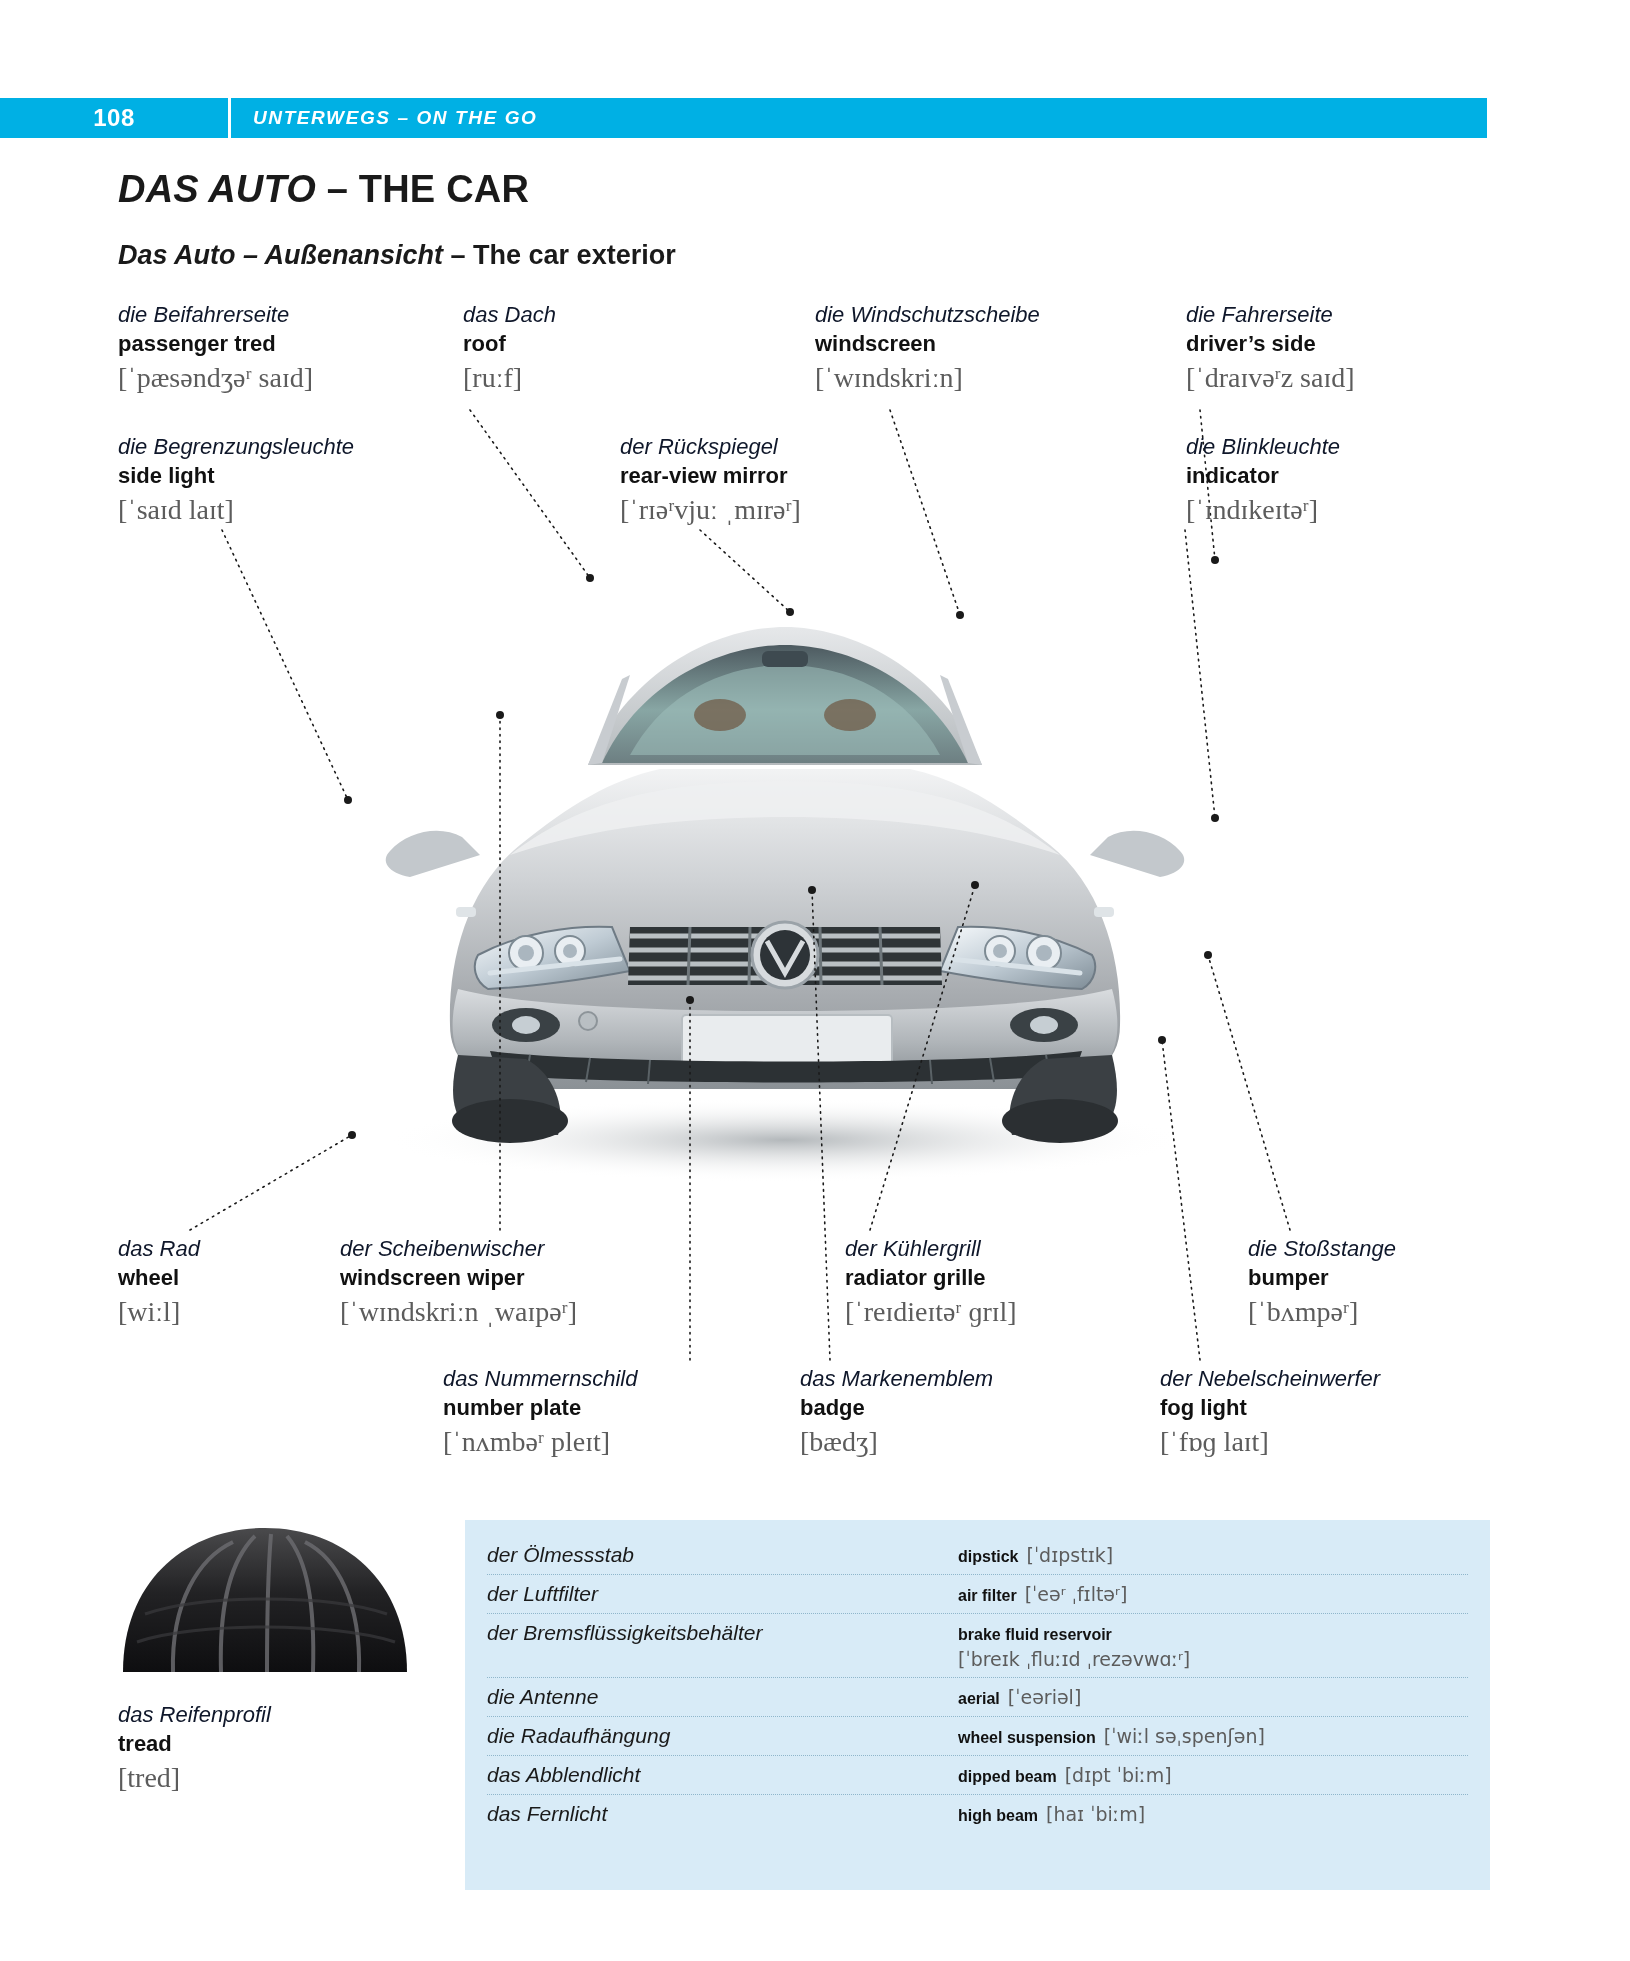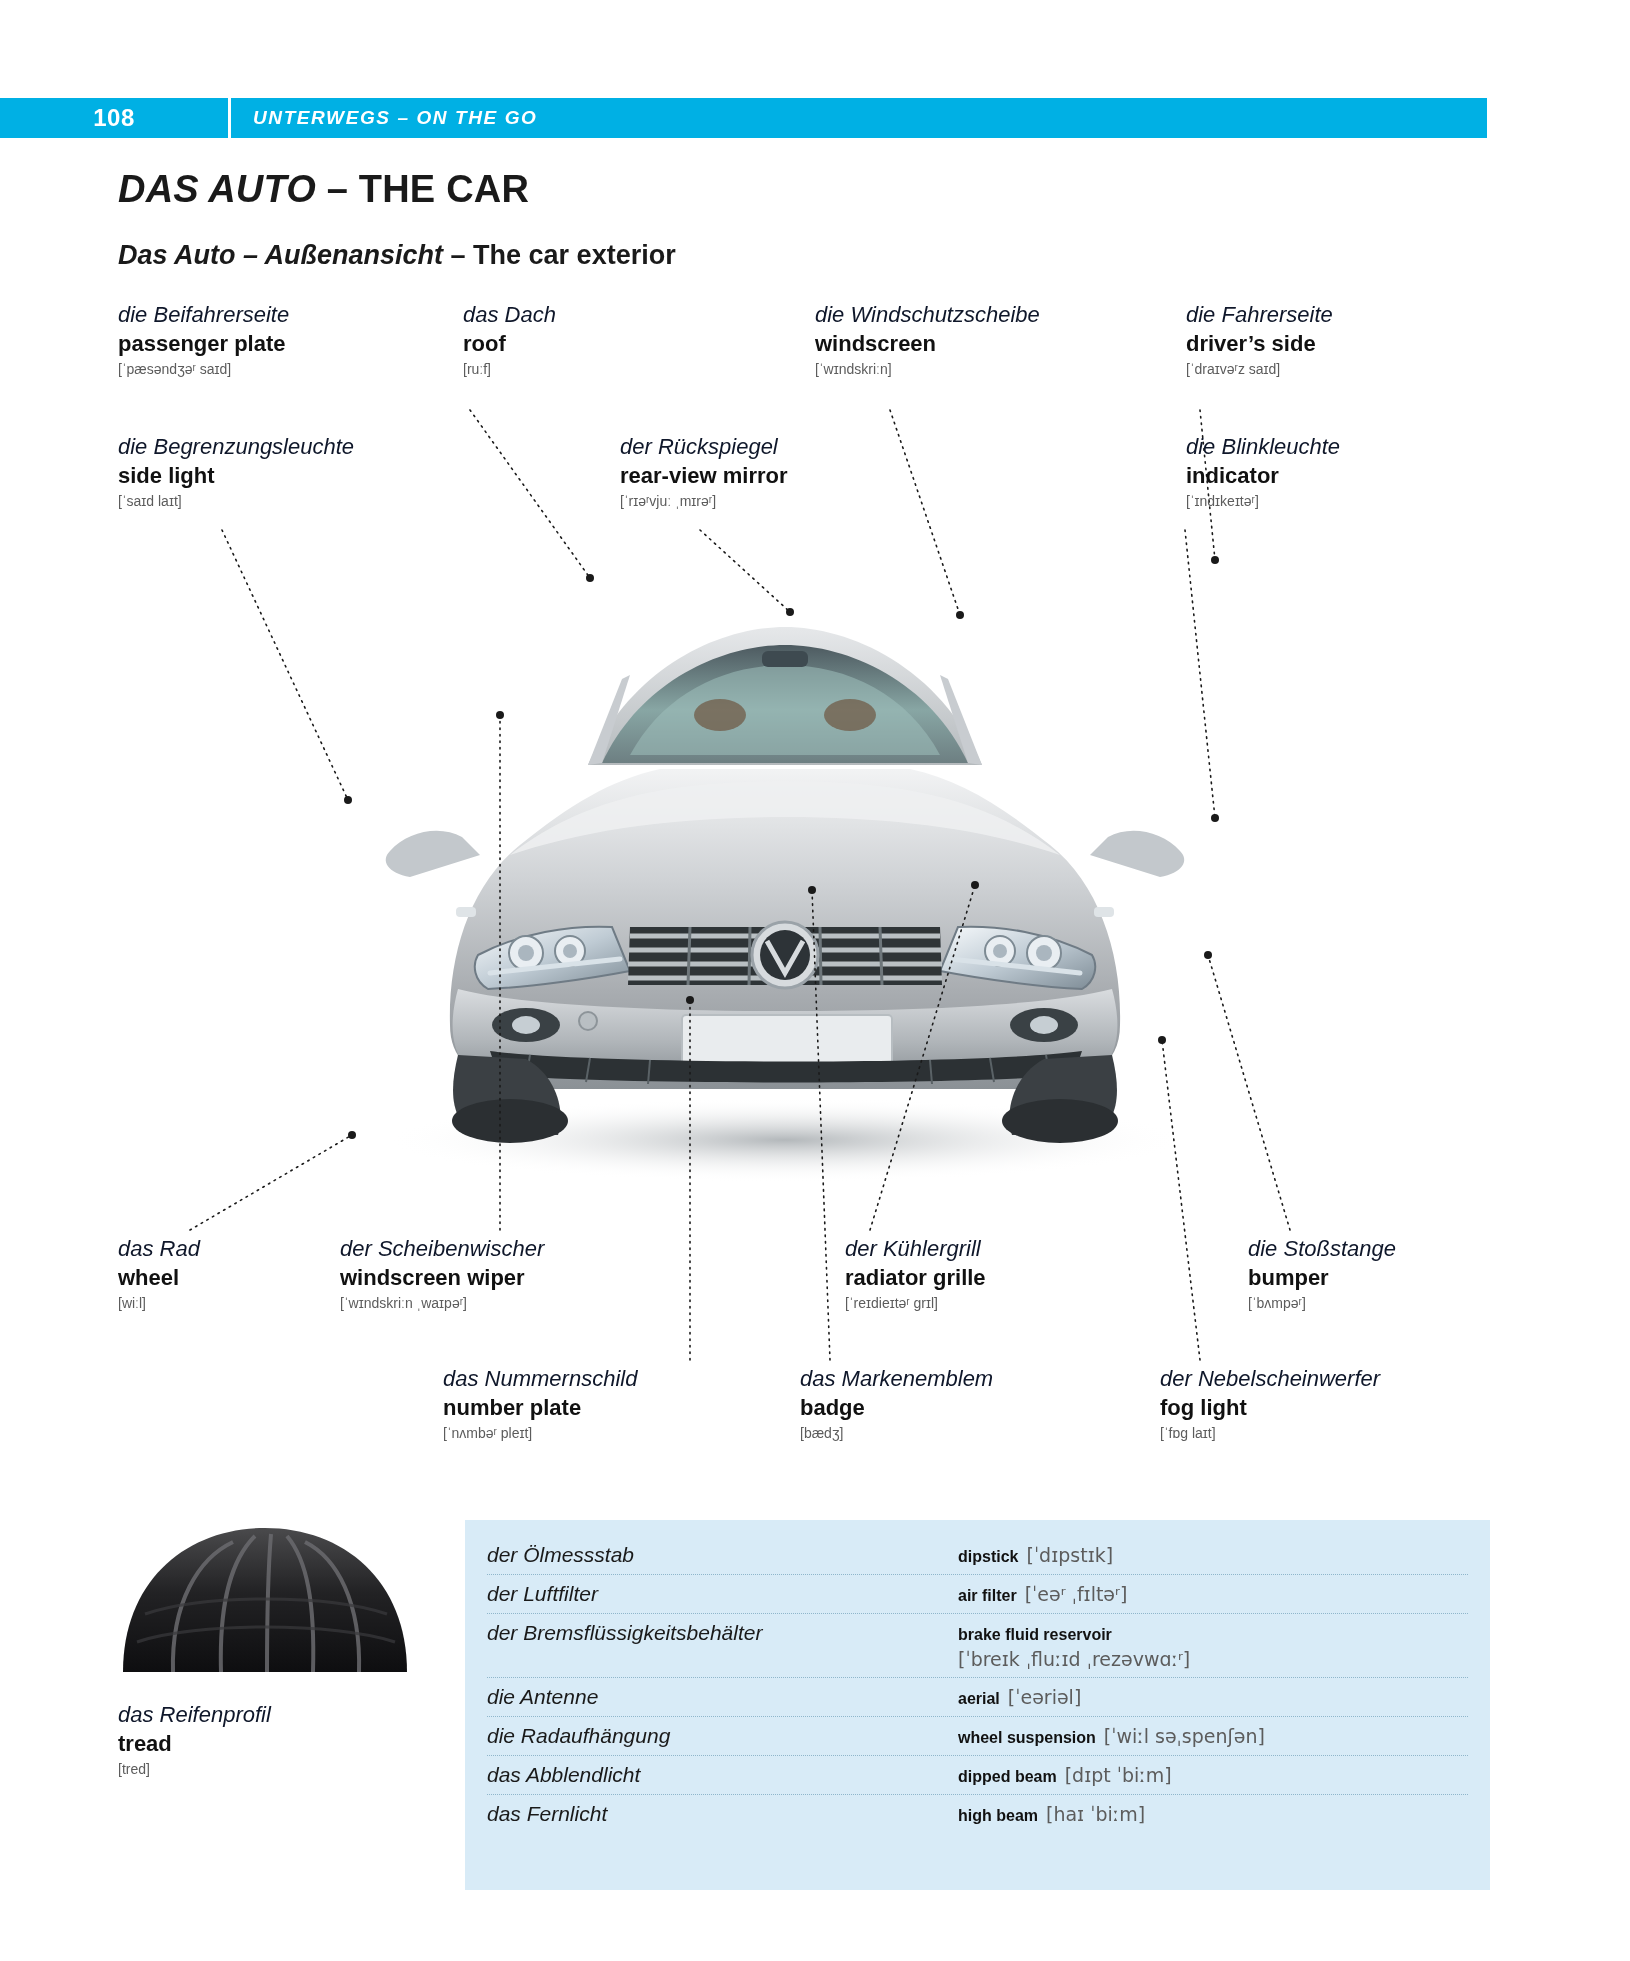--- a/index.html
+++ b/index.html
@@ -73,22 +73,22 @@
     display: block;
   }
   .label .en {
     font-weight: bold;
     font-size: 22px;
     color: #111111;
     white-space: nowrap;
     display: block;
   }
   .label .ipa {
-    font-family: Liberation Sans, sans-serif;
-    font-size: 14px;
+    font-family: Liberation Serif, serif;
+    font-size: 28px;
     color: #5c5c5c;
     white-space: nowrap;
     display: block;
     margin-top: 2px;
   }
 
   
   .car-photo {
     position: absolute;
     left: 330px; top: 555px;
@@ -329,21 +329,21 @@
     <circle cx="975" cy="885" r="4"></circle>
     <circle cx="1208" cy="955" r="4"></circle>
     <circle cx="690" cy="1000" r="4"></circle>
     <circle cx="812" cy="890" r="4"></circle>
     <circle cx="1162" cy="1040" r="4"></circle>
   </g>
 </svg>
 
 <div class="label" style="left:118px; top:300px;">
   <span class="de">die Beifahrerseite</span>
-  <span class="en">passenger plate</span>
+  <span class="en">passenger tred</span>
   <span class="ipa">[ˈpæsəndʒəʳ saɪd]</span>
 </div>
 
 <div class="label" style="left:463px; top:300px;">
   <span class="de">das Dach</span>
   <span class="en">roof</span>
   <span class="ipa">[ruːf]</span>
 </div>
 
 <div class="label" style="left:815px; top:300px;">

